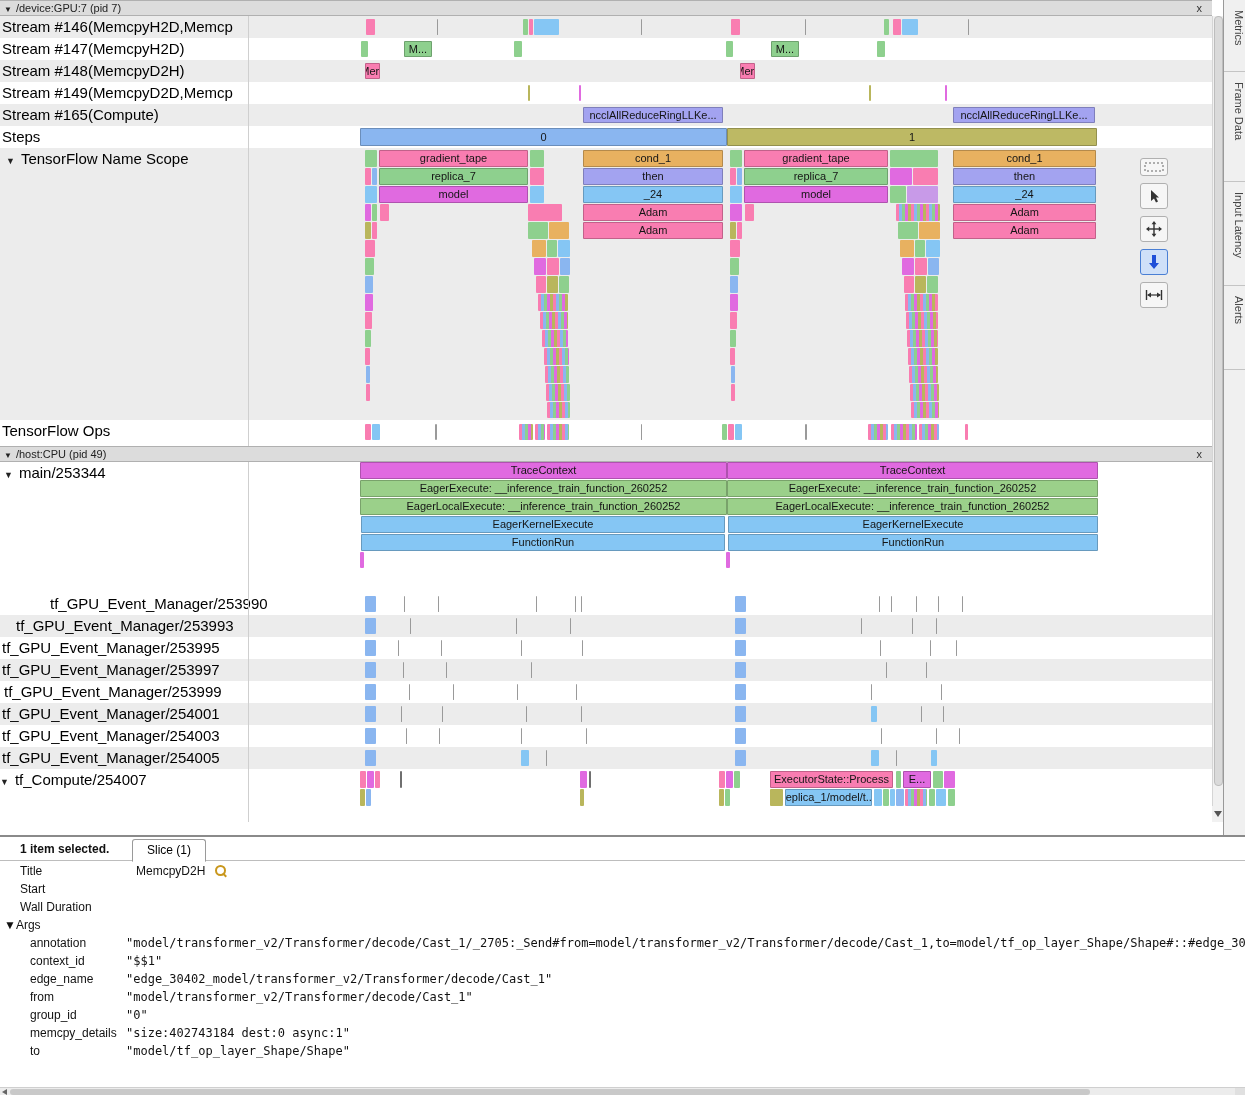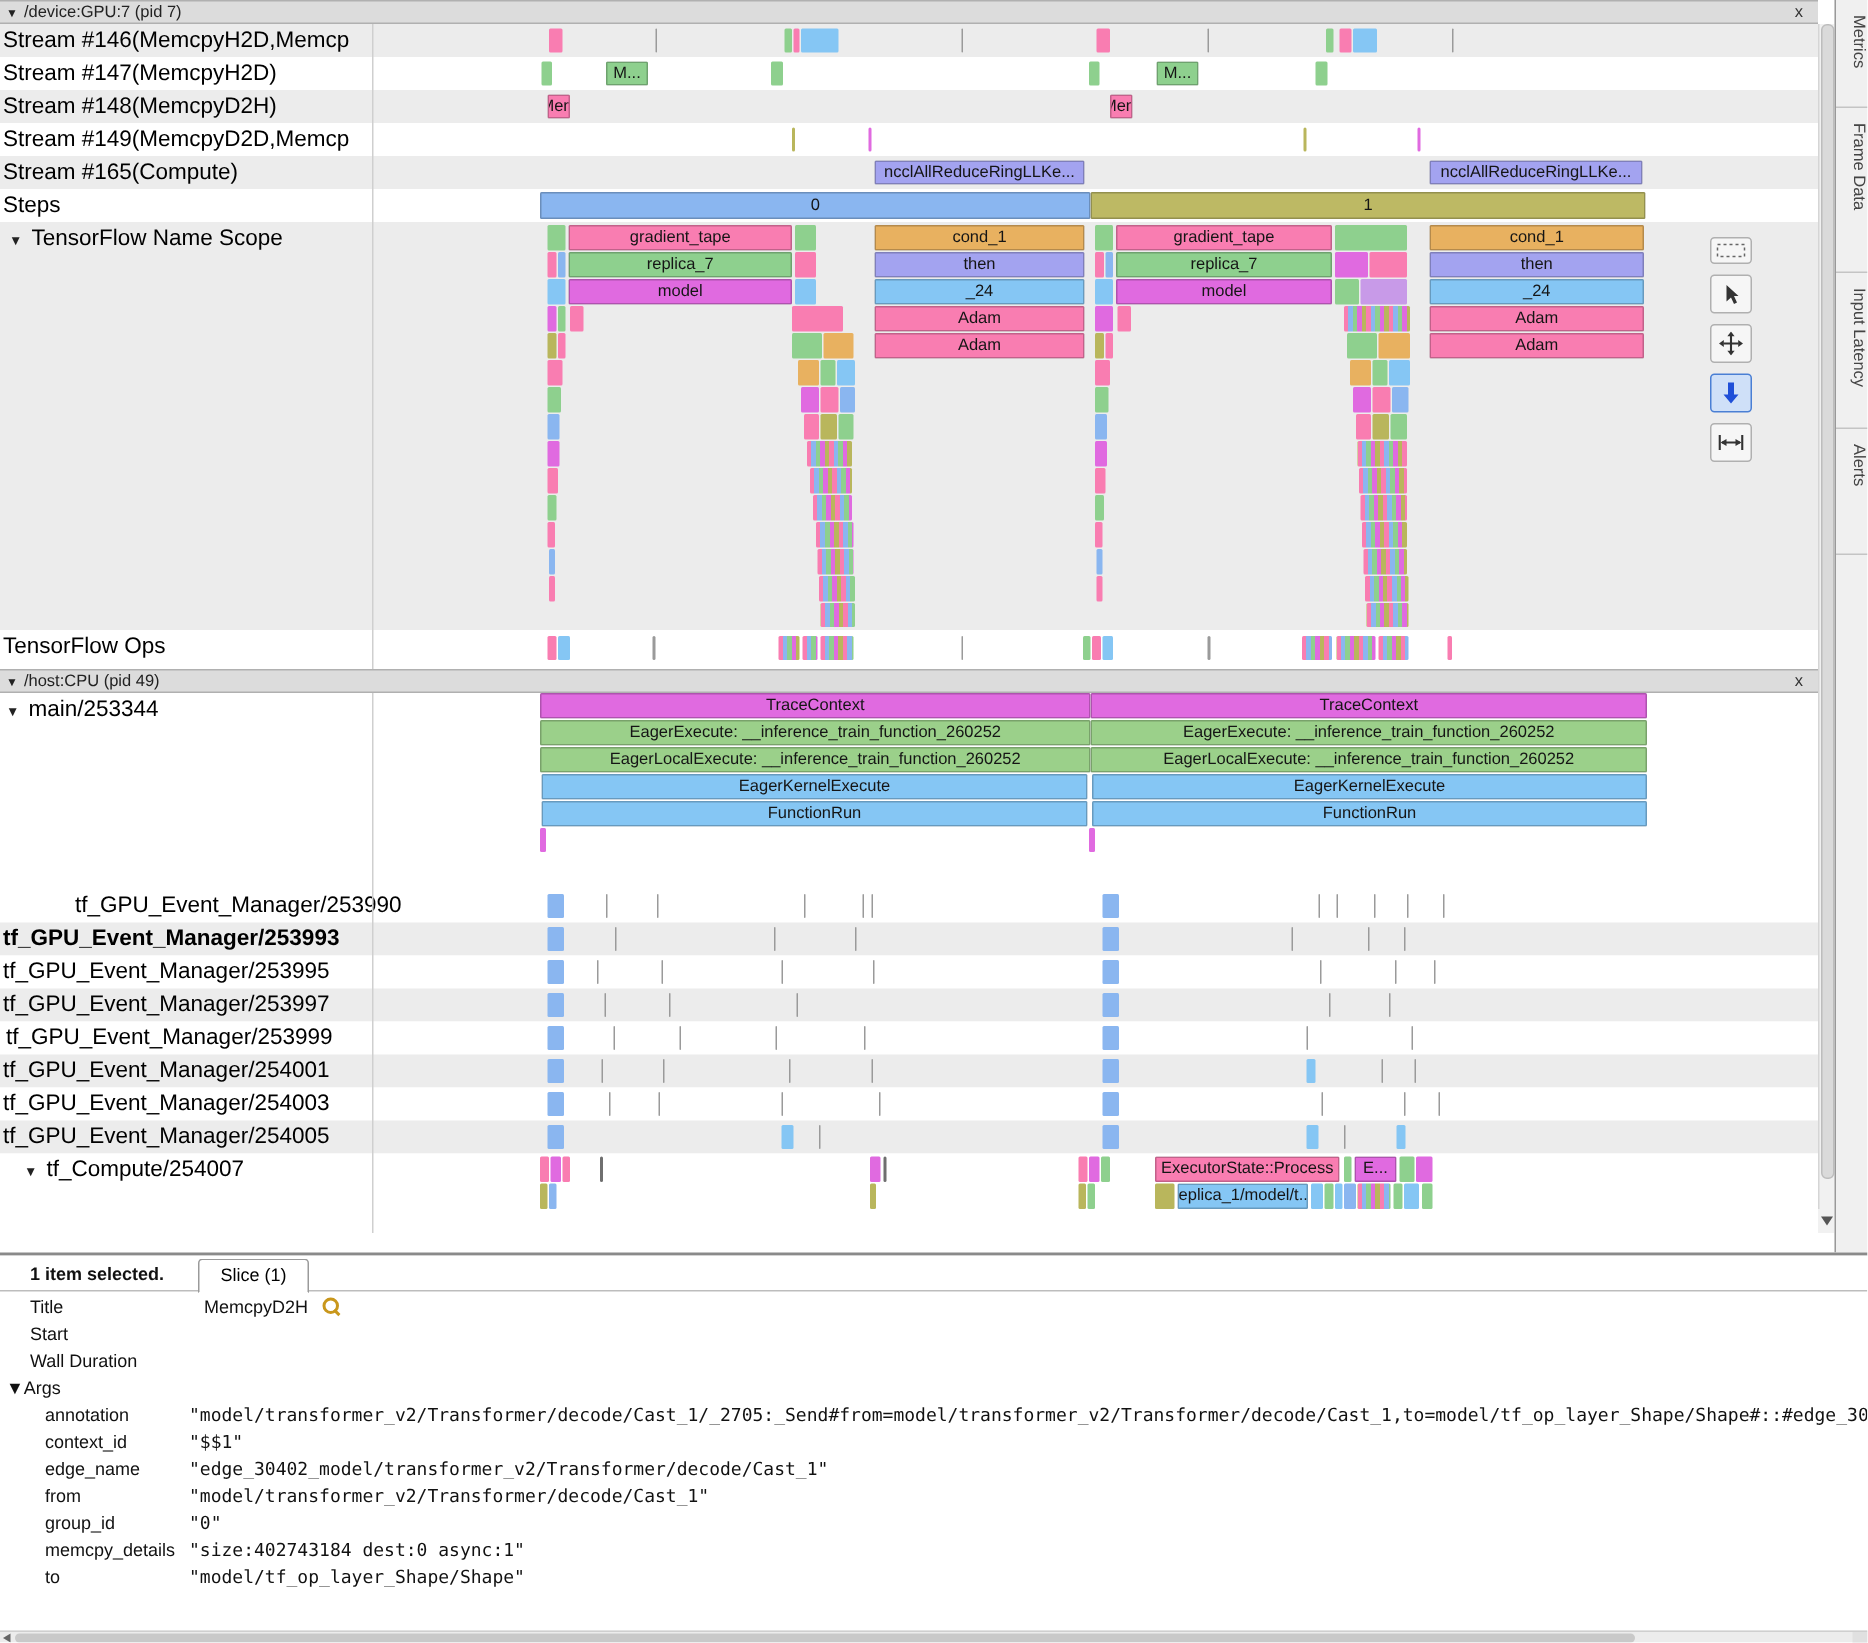--- a/index.html
+++ b/index.html
@@ -272,21 +272,21 @@
         <div class="evt" style="left: 575px; width: 1px; top: 3px; height: 16px; background: rgb(154, 154, 154);"></div>
         <div class="evt" style="left: 581px; width: 1px; top: 3px; height: 16px; background: rgb(154, 154, 154);"></div>
         <div class="evt" style="left: 735px; width: 11px; top: 3px; height: 16px; background: rgb(138, 182, 240);"></div>
         <div class="evt" style="left: 879px; width: 1px; top: 3px; height: 16px; background: rgb(154, 154, 154);"></div>
         <div class="evt" style="left: 891px; width: 1px; top: 3px; height: 16px; background: rgb(154, 154, 154);"></div>
         <div class="evt" style="left: 916px; width: 1px; top: 3px; height: 16px; background: rgb(154, 154, 154);"></div>
         <div class="evt" style="left: 938px; width: 1px; top: 3px; height: 16px; background: rgb(154, 154, 154);"></div>
         <div class="evt" style="left: 962px; width: 1px; top: 3px; height: 16px; background: rgb(154, 154, 154);"></div>
       </div>
       <div class="track alt" style="top: 615px; height: 22px;">
-        <div class="track-label" style="padding-left: 2px; font-weight: bold;"><span>tf_GPU_Event_Manager/253993</span></div>
+        <div class="track-label" style="padding-left: 16px;"><span>tf_GPU_Event_Manager/253993</span></div>
         <div class="evt" style="left: 365px; width: 11px; top: 3px; height: 16px; background: rgb(138, 182, 240);"></div>
         <div class="evt" style="left: 410px; width: 1px; top: 3px; height: 16px; background: rgb(154, 154, 154);"></div>
         <div class="evt" style="left: 516px; width: 1px; top: 3px; height: 16px; background: rgb(154, 154, 154);"></div>
         <div class="evt" style="left: 570px; width: 1px; top: 3px; height: 16px; background: rgb(154, 154, 154);"></div>
         <div class="evt" style="left: 735px; width: 11px; top: 3px; height: 16px; background: rgb(138, 182, 240);"></div>
         <div class="evt" style="left: 861px; width: 1px; top: 3px; height: 16px; background: rgb(154, 154, 154);"></div>
         <div class="evt" style="left: 912px; width: 1px; top: 3px; height: 16px; background: rgb(154, 154, 154);"></div>
         <div class="evt" style="left: 936px; width: 1px; top: 3px; height: 16px; background: rgb(154, 154, 154);"></div>
       </div>
       <div class="track" style="top: 637px; height: 22px;">
@@ -350,21 +350,21 @@
         <div class="track-label" style="padding-left: 2px;"><span>tf_GPU_Event_Manager/254005</span></div>
         <div class="evt" style="left: 365px; width: 11px; top: 3px; height: 16px; background: rgb(138, 182, 240);"></div>
         <div class="evt" style="left: 521px; width: 8px; top: 3px; height: 16px; background: rgb(133, 198, 244);"></div>
         <div class="evt" style="left: 546px; width: 1px; top: 3px; height: 16px; background: rgb(154, 154, 154);"></div>
         <div class="evt" style="left: 735px; width: 11px; top: 3px; height: 16px; background: rgb(138, 182, 240);"></div>
         <div class="evt" style="left: 871px; width: 8px; top: 3px; height: 16px; background: rgb(133, 198, 244);"></div>
         <div class="evt" style="left: 896px; width: 1px; top: 3px; height: 16px; background: rgb(154, 154, 154);"></div>
         <div class="evt" style="left: 931px; width: 6px; top: 3px; height: 16px; background: rgb(133, 198, 244);"></div>
       </div>
       <div class="track" style="top: 769px; height: 53px;">
-        <div class="track-label" style="padding-left: 16px;"><span class="exp">▼</span><span>tf_Compute/254007</span></div>
+        <div class="track-label" style="padding-left: 0;"><span class="exp">▼</span><span>tf_Compute/254007</span></div>
         <div class="evt" style="left: 360px; width: 6px; top: 2px; height: 17px; background: rgb(249, 125, 177);"></div>
         <div class="evt" style="left: 367px; width: 7px; top: 2px; height: 17px; background: rgb(224, 106, 224);"></div>
         <div class="evt" style="left: 375px; width: 5px; top: 2px; height: 17px; background: rgb(249, 125, 177);"></div>
         <div class="evt" style="left: 400px; width: 2px; top: 2px; height: 17px; background: rgb(111, 111, 111);"></div>
         <div class="evt" style="left: 580px; width: 7px; top: 2px; height: 17px; background: rgb(224, 106, 224);"></div>
         <div class="evt" style="left: 589px; width: 2px; top: 2px; height: 17px; background: rgb(111, 111, 111);"></div>
         <div class="evt" style="left: 719px; width: 6px; top: 2px; height: 17px; background: rgb(249, 125, 177);"></div>
         <div class="evt" style="left: 726px; width: 7px; top: 2px; height: 17px; background: rgb(224, 106, 224);"></div>
         <div class="evt" style="left: 734px; width: 6px; top: 2px; height: 17px; background: rgb(142, 208, 142);"></div>
         <div class="evt lbl" style="left: 770px; width: 123px; top: 2px; height: 17px; background: rgb(249, 125, 177);">ExecutorState::Process</div>

